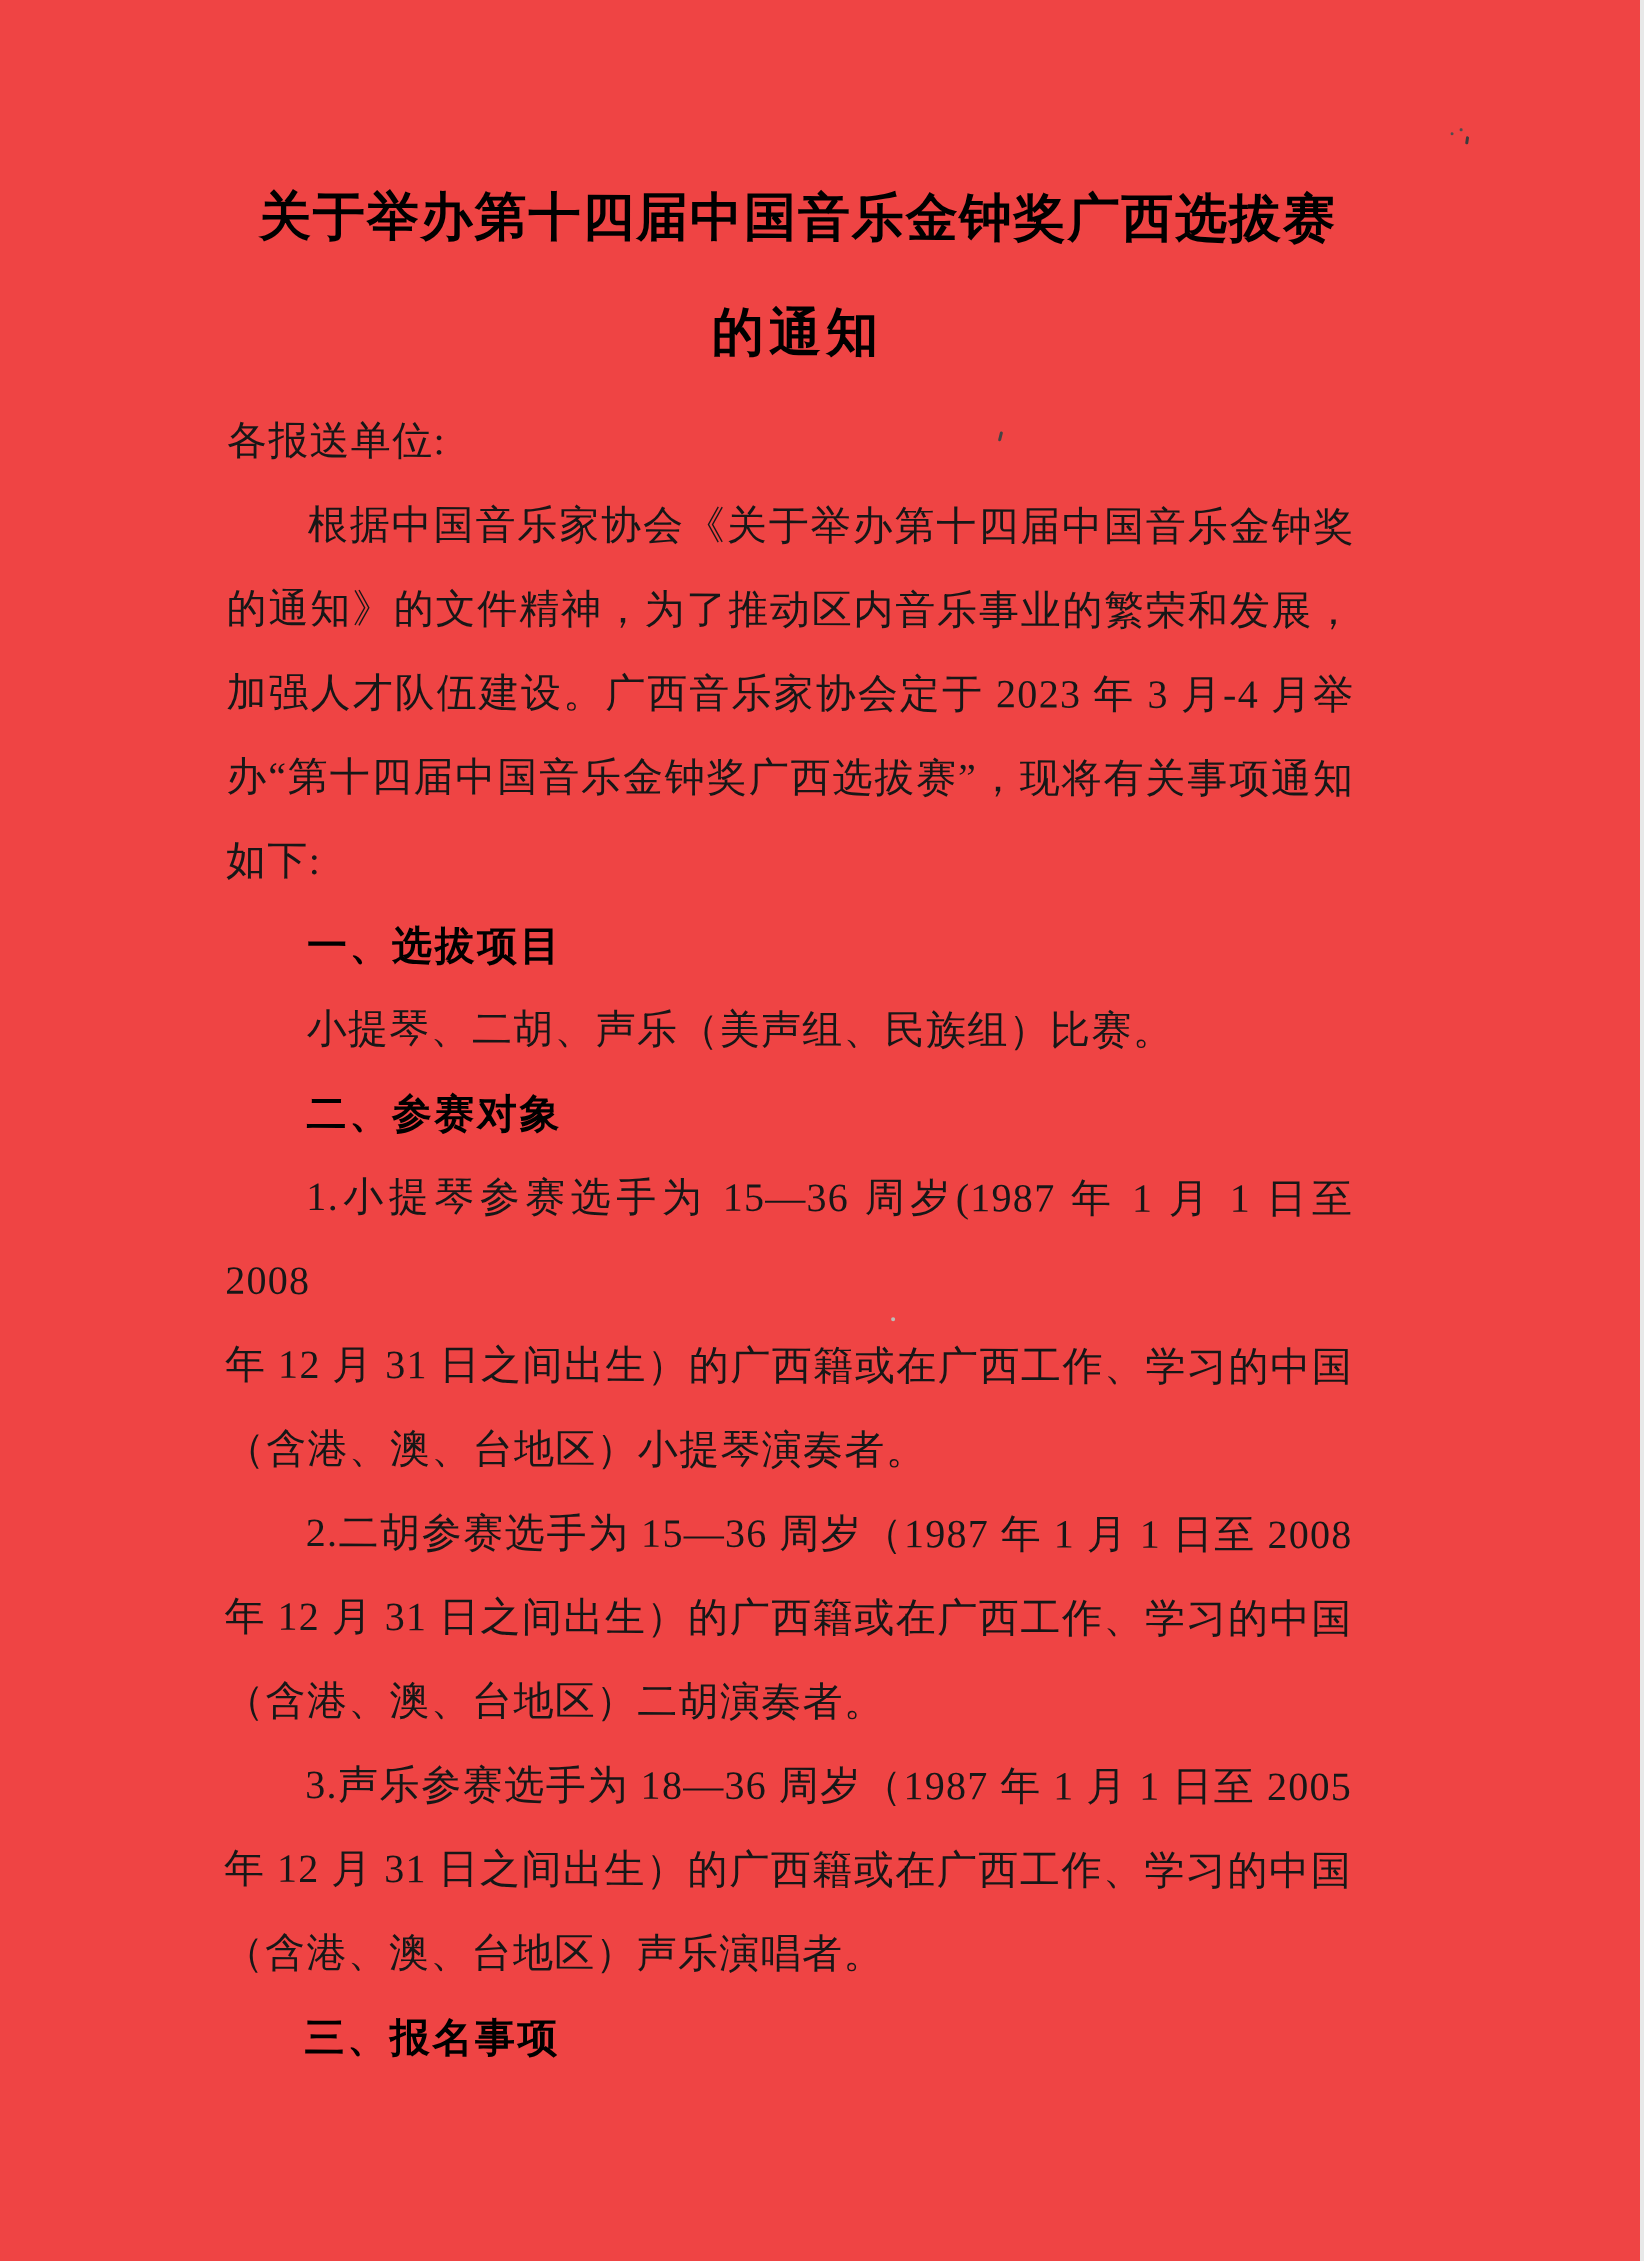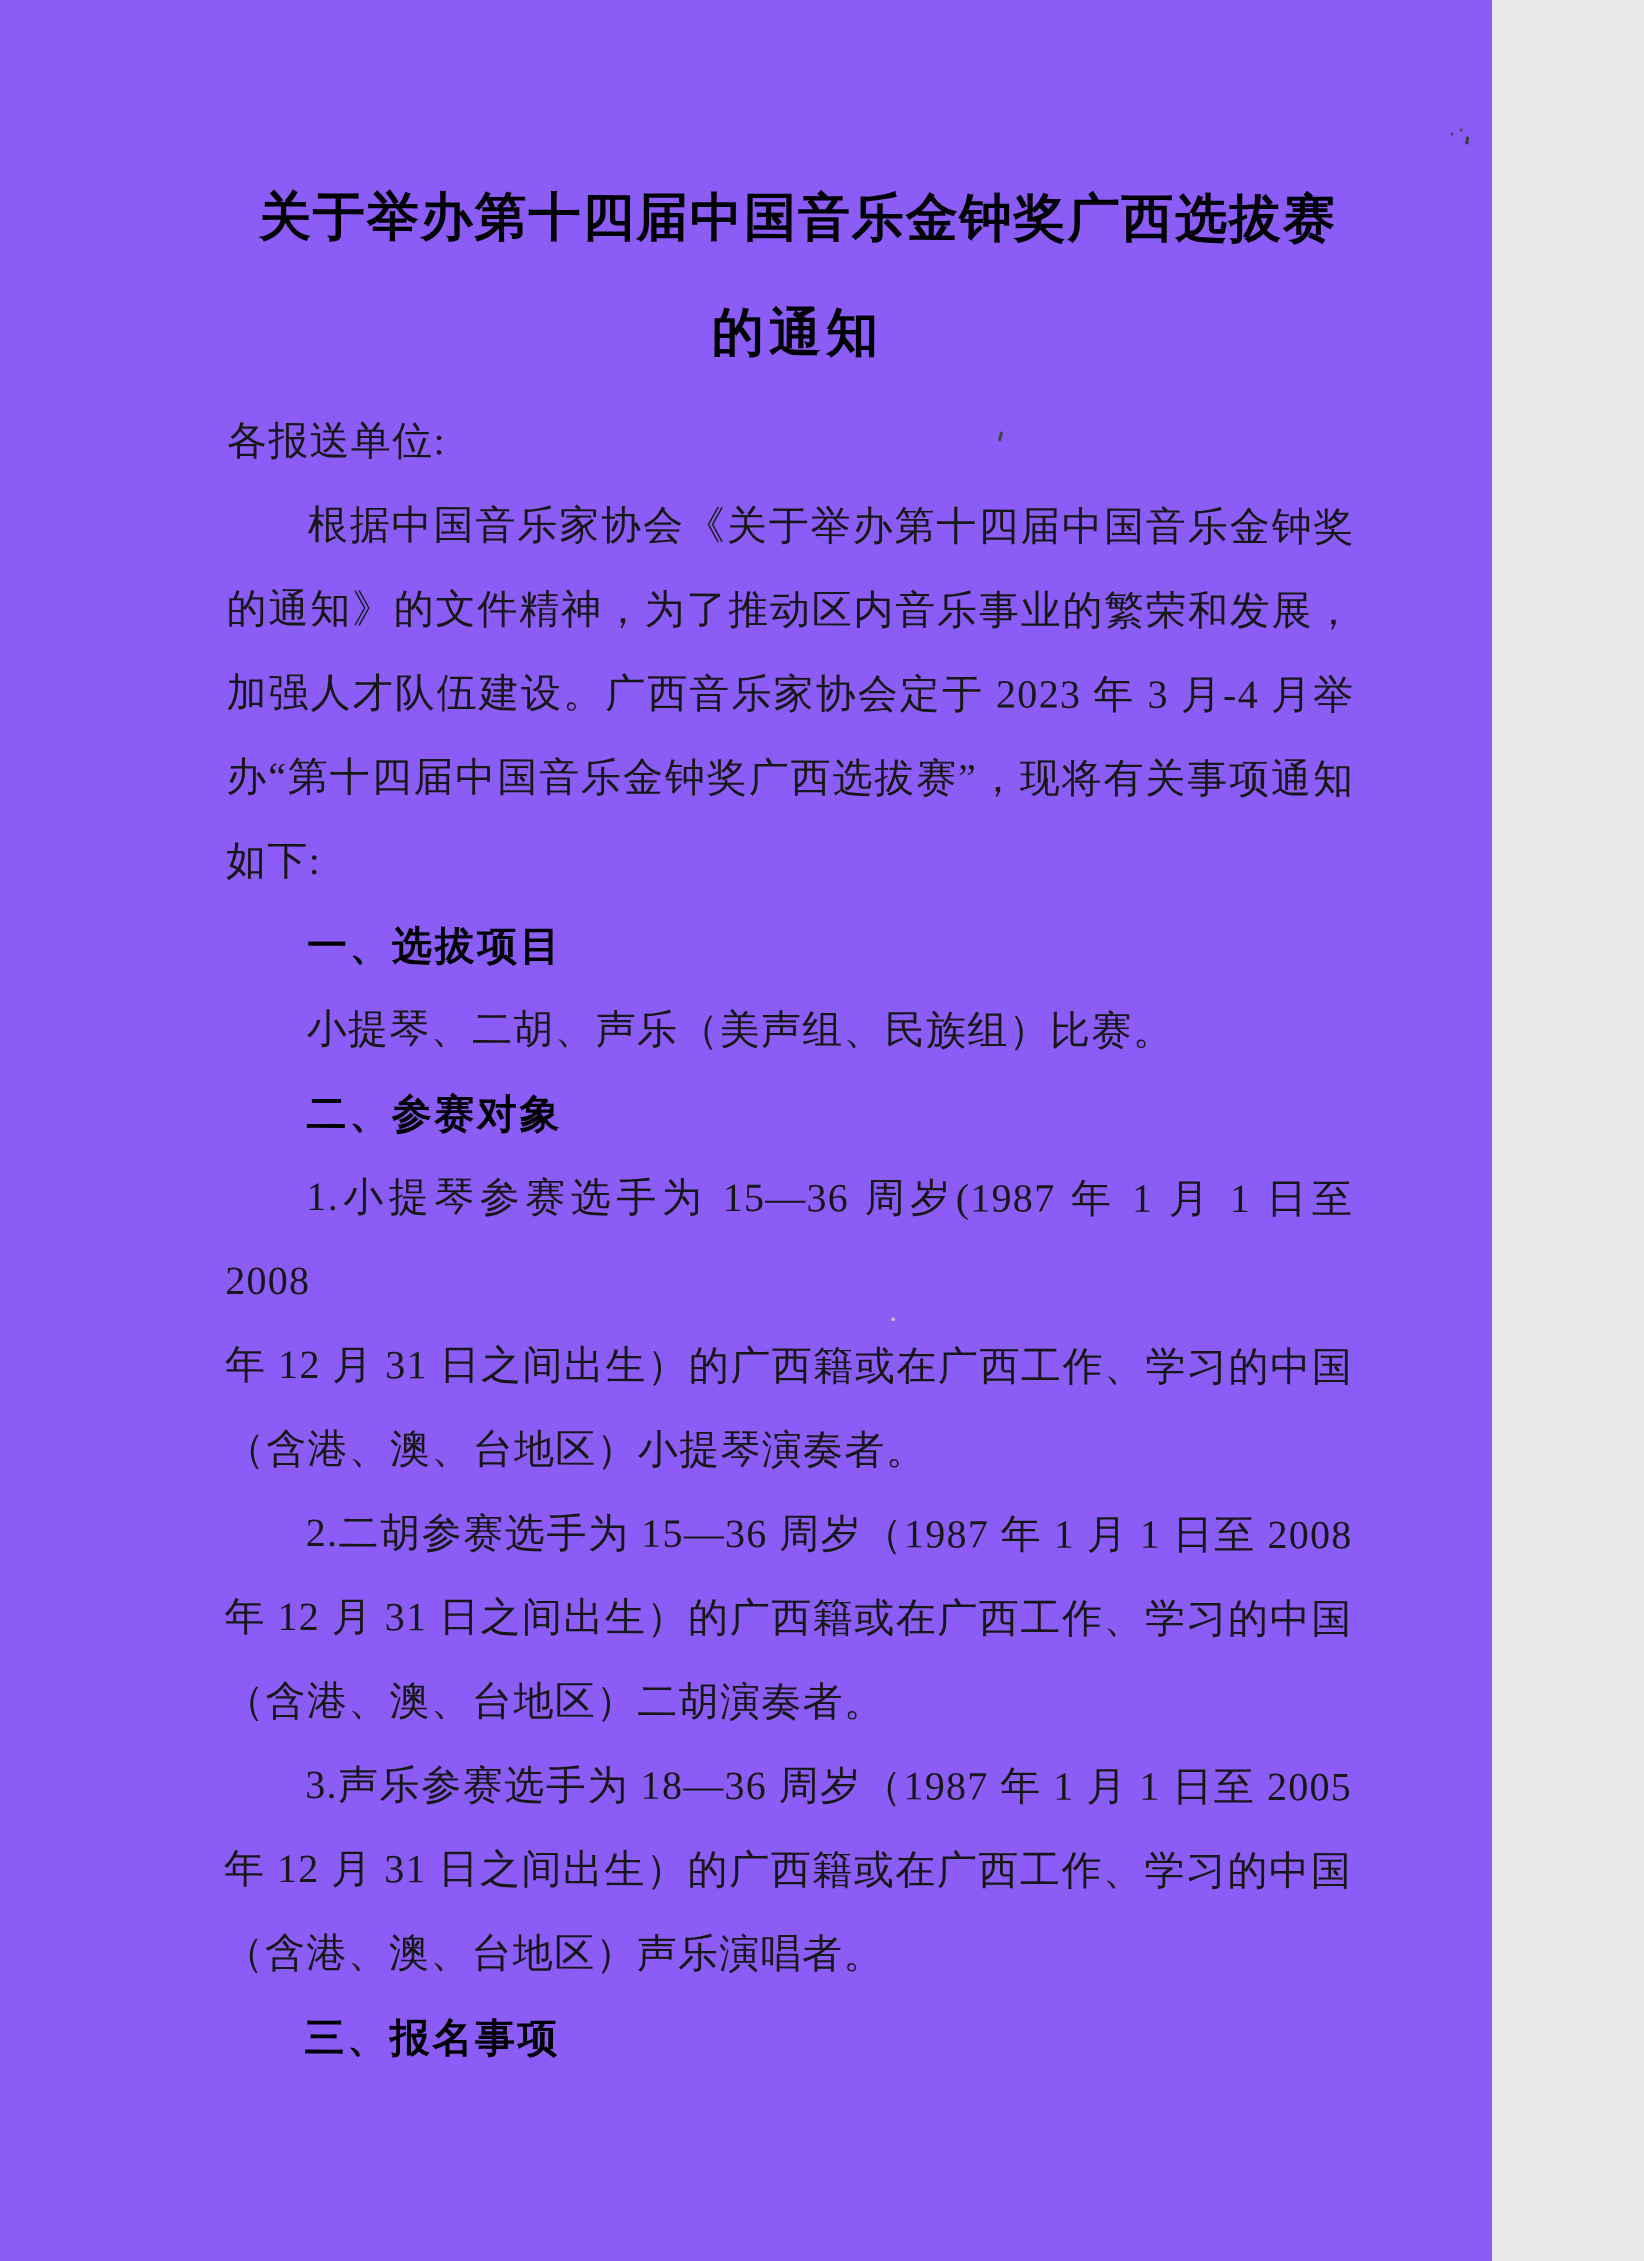--- a/index.html
+++ b/index.html
@@ -2,23 +2,23 @@
 <html style="font-size:10.3px"><head>
 <meta charset="utf-8">
 <style>
   html, body {
     margin: 0;
     padding: 0;
     background: #e8e8e8;
   }
   .page {
     position: relative;
-    width: 1492px;
+    width: 1640px;
     height: 2261px;
-    background: #8b5cf6;
+    background: #ef4444;
     overflow: hidden;
   }
   .content {
     position: absolute;
     left: 0; top: 0; right: 0; bottom: 0;
     transform: rotate(0.12deg);
     transform-origin: 50% 40%;
   }
   .title-line {
     position: absolute;

